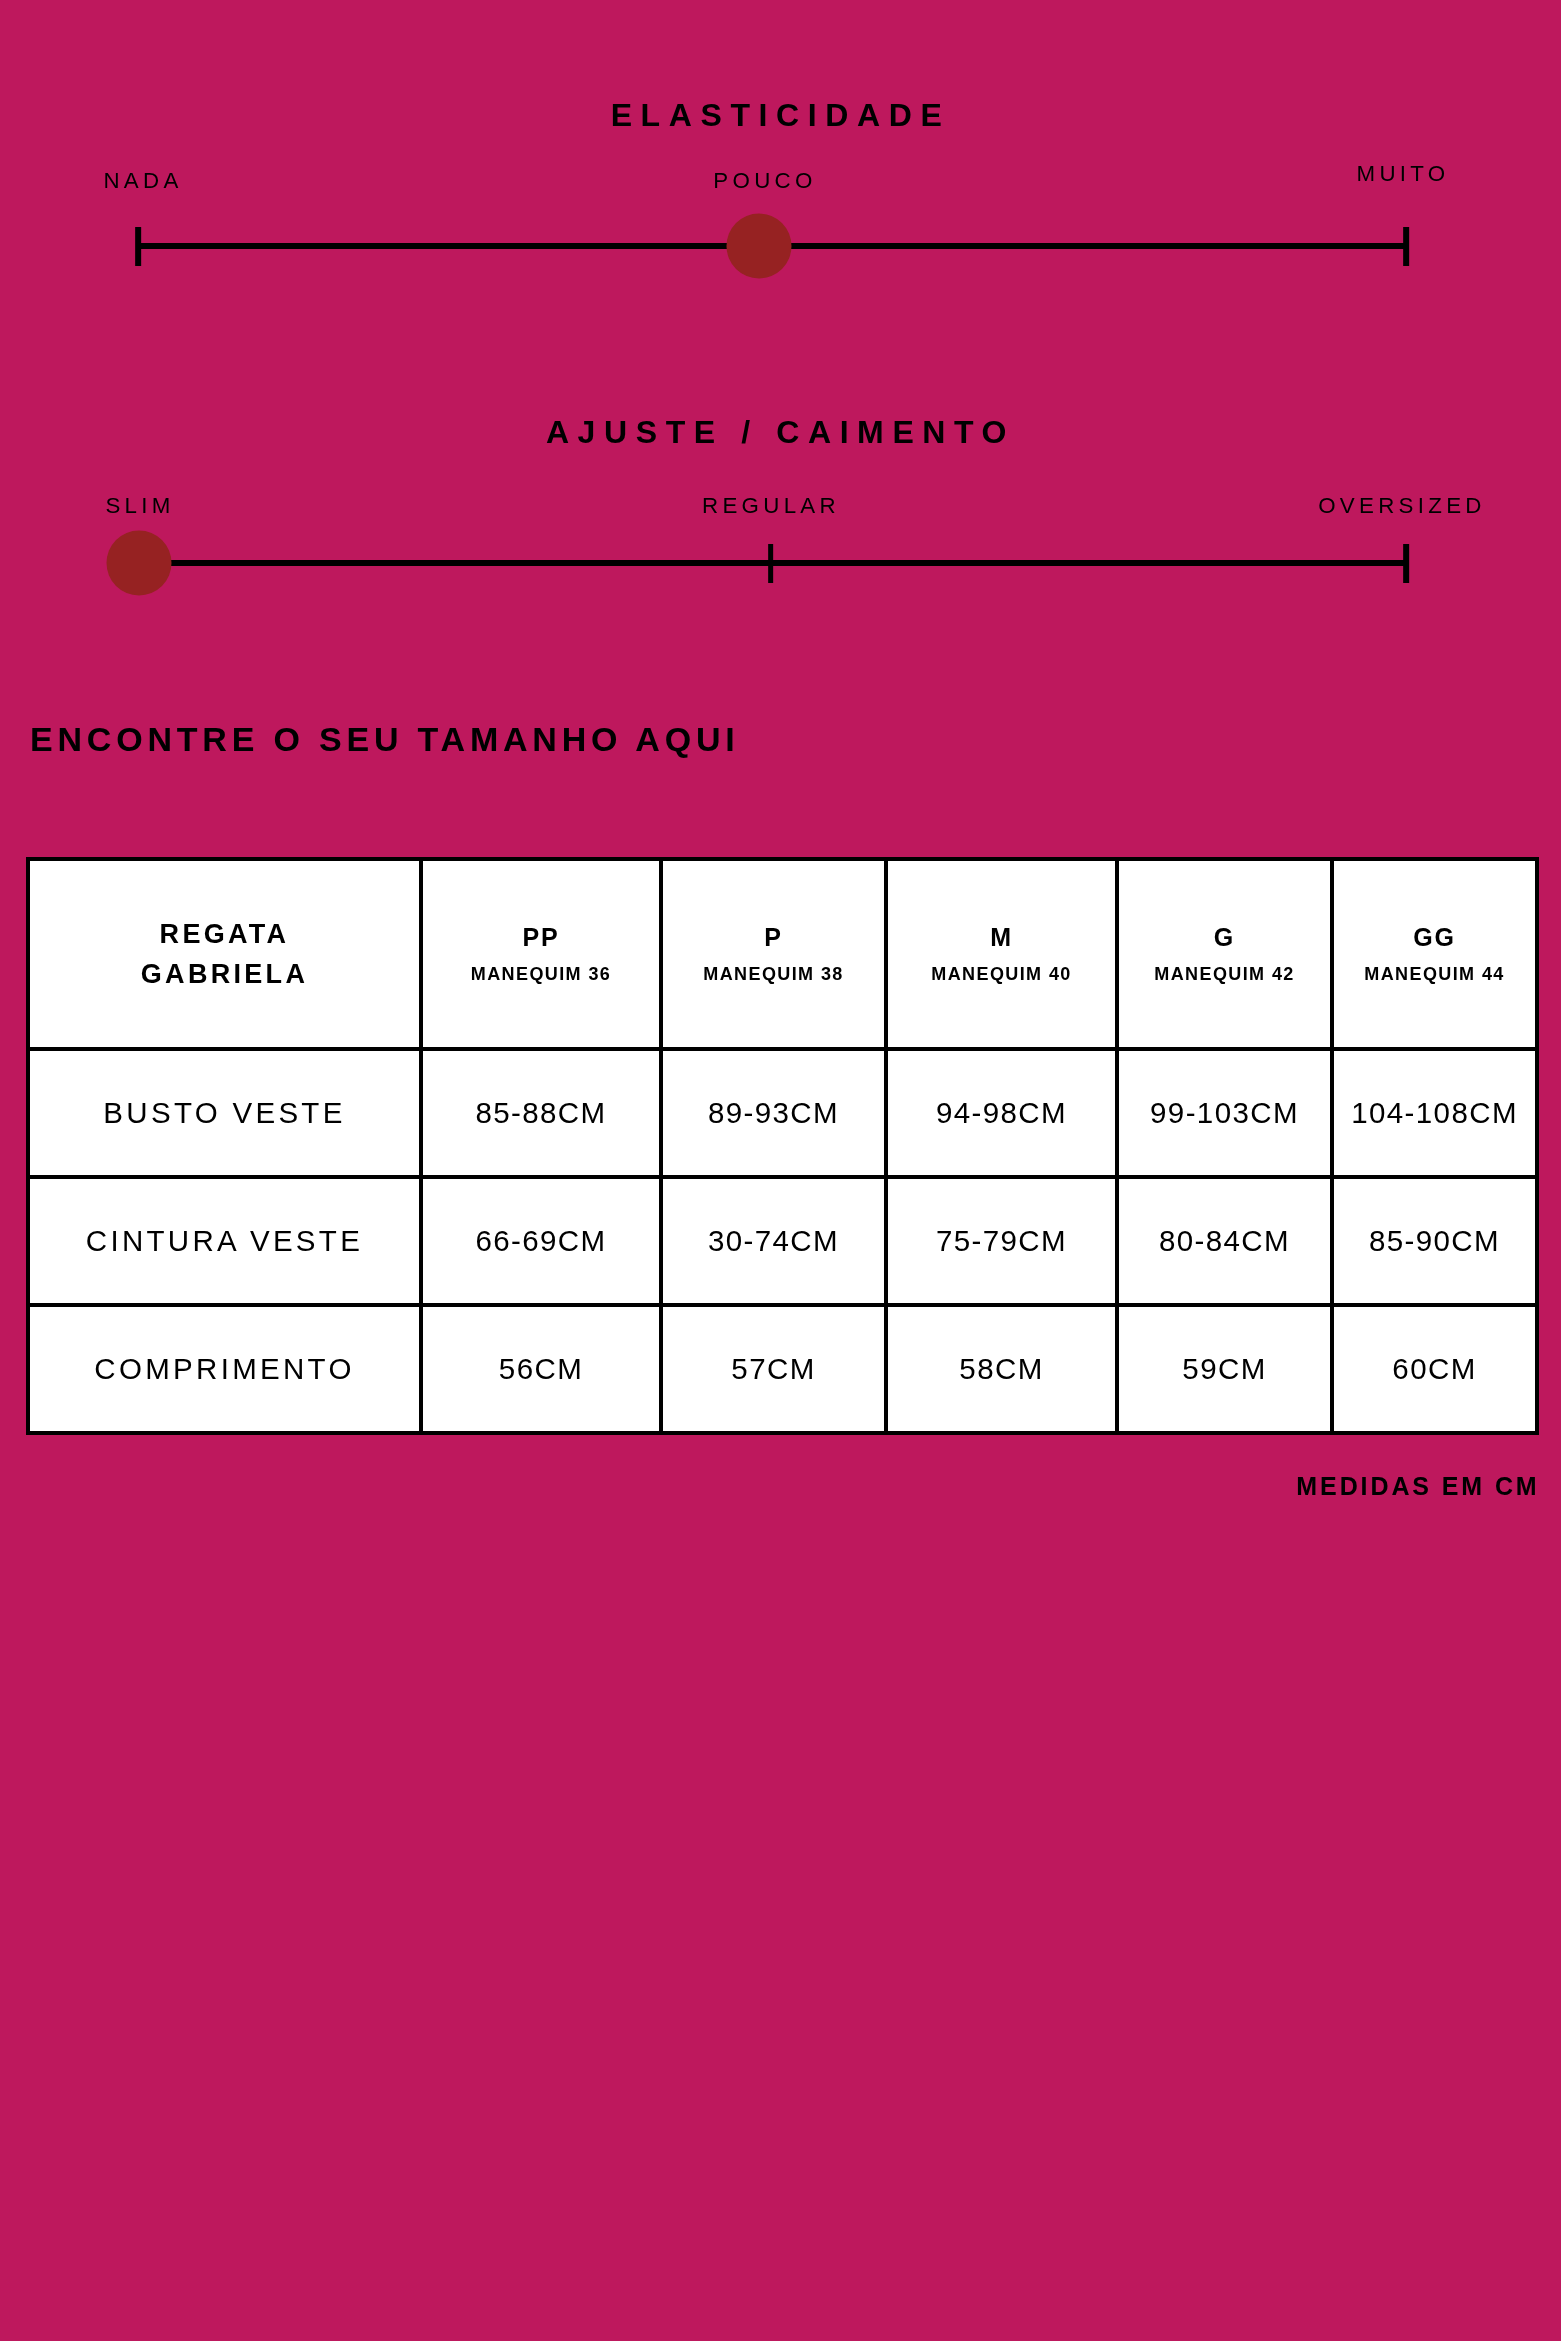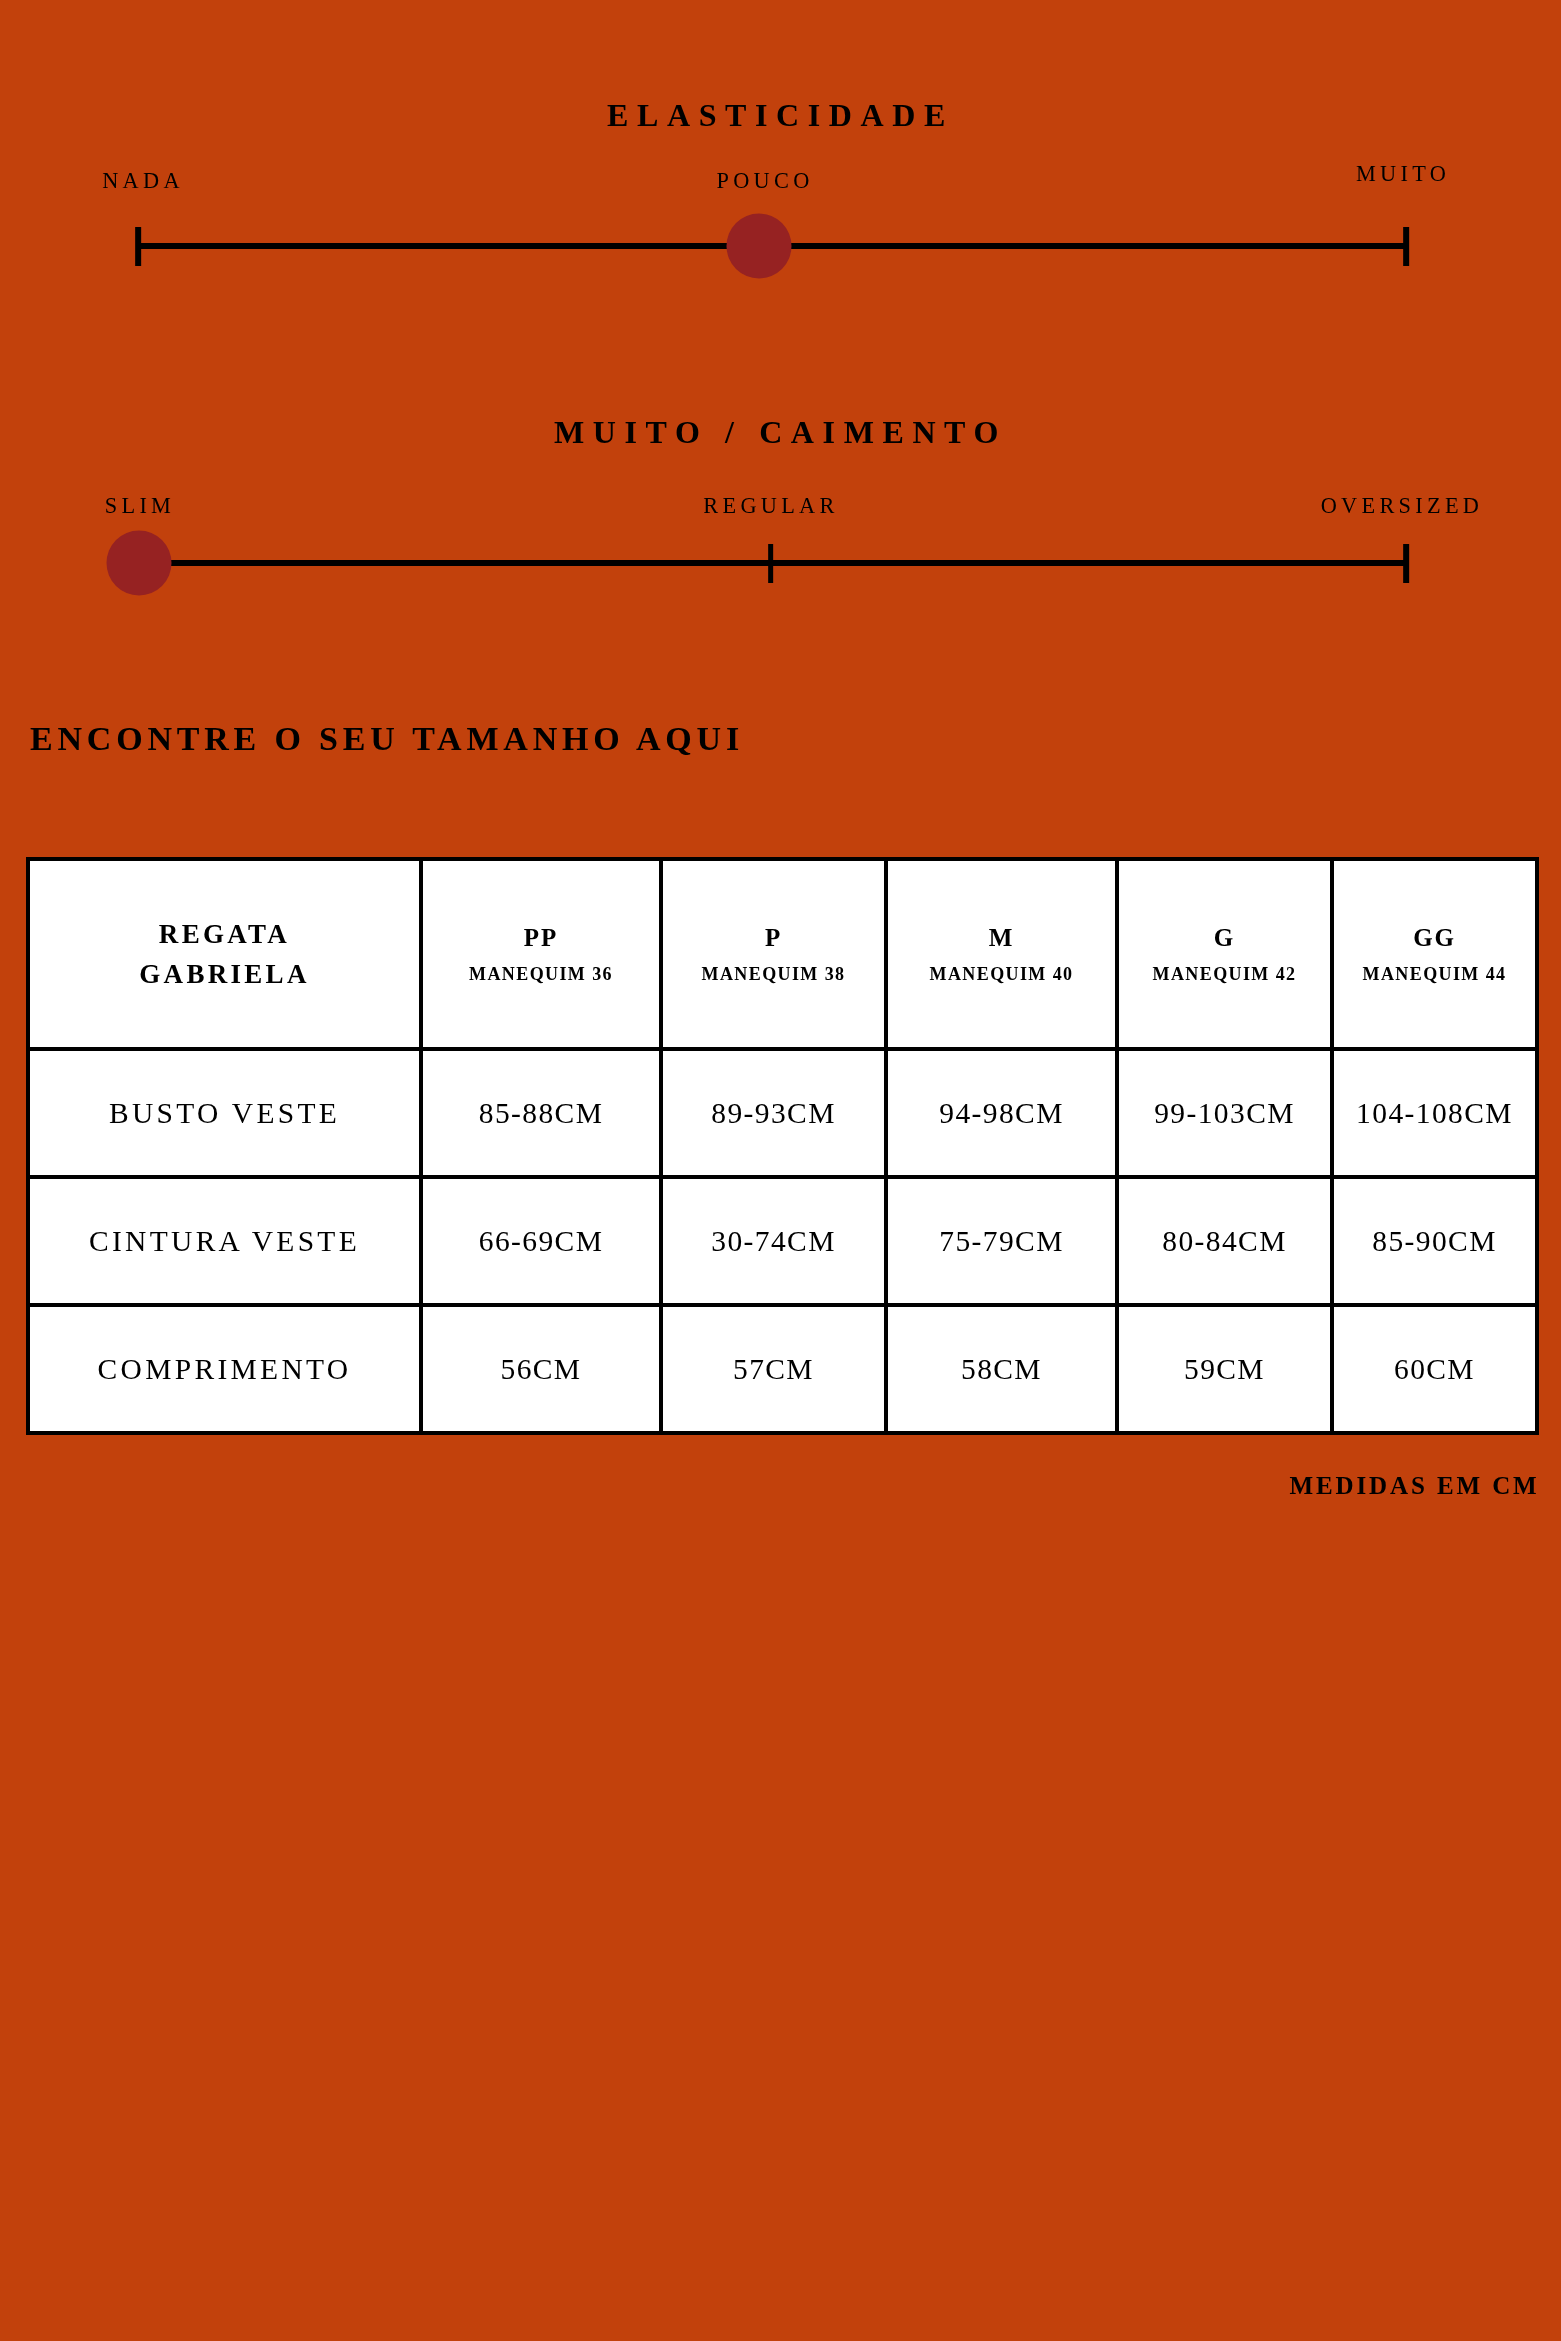--- a/index.html
+++ b/index.html
@@ -1,21 +1,21 @@
 <!DOCTYPE html>
 <html style="--accent: #962222;font-size:7.6px"><head>
 <meta charset="utf-8">
 <style>
   html,body{margin:0;padding:0;background:#ffffff;}
   .page{
     position:relative;
     width:1561px;
     height:2342px;
-    background:#c2410c;
-    font-family:Liberation Serif, serif;
+    background:#be185d;
+    font-family:Liberation Sans, sans-serif;
     color:#000000;
     overflow:hidden;
   }
   
   .slider-title{
     position:absolute;
     left:0;
     width:1561px;
     text-align:center;
     font-size:32px;
@@ -151,21 +151,21 @@
     <span class="scale-label s1-right">MUITO</span>
     <div class="track-zone z1">
       <div class="track-line"></div>
       <span class="tick" style="left:0%"></span>
       <span class="tick" style="left:100%"></span>
       <span class="marker" style="left: 49%;"></span>
     </div>
   </div>
 
   <div>
-    <div class="slider-title t2">MUITO / CAIMENTO</div>
+    <div class="slider-title t2">AJUSTE / CAIMENTO</div>
     <span class="scale-label s2-left">SLIM</span>
     <span class="scale-label s2-center">REGULAR</span>
     <span class="scale-label s2-right">OVERSIZED</span>
     <div class="track-zone z2">
       <div class="track-line"></div>
       <span class="tick" style="left:49.85%"></span>
       <span class="tick" style="left:100%"></span>
       <span class="marker" style="left: 0%;"></span>
     </div>
   </div>

